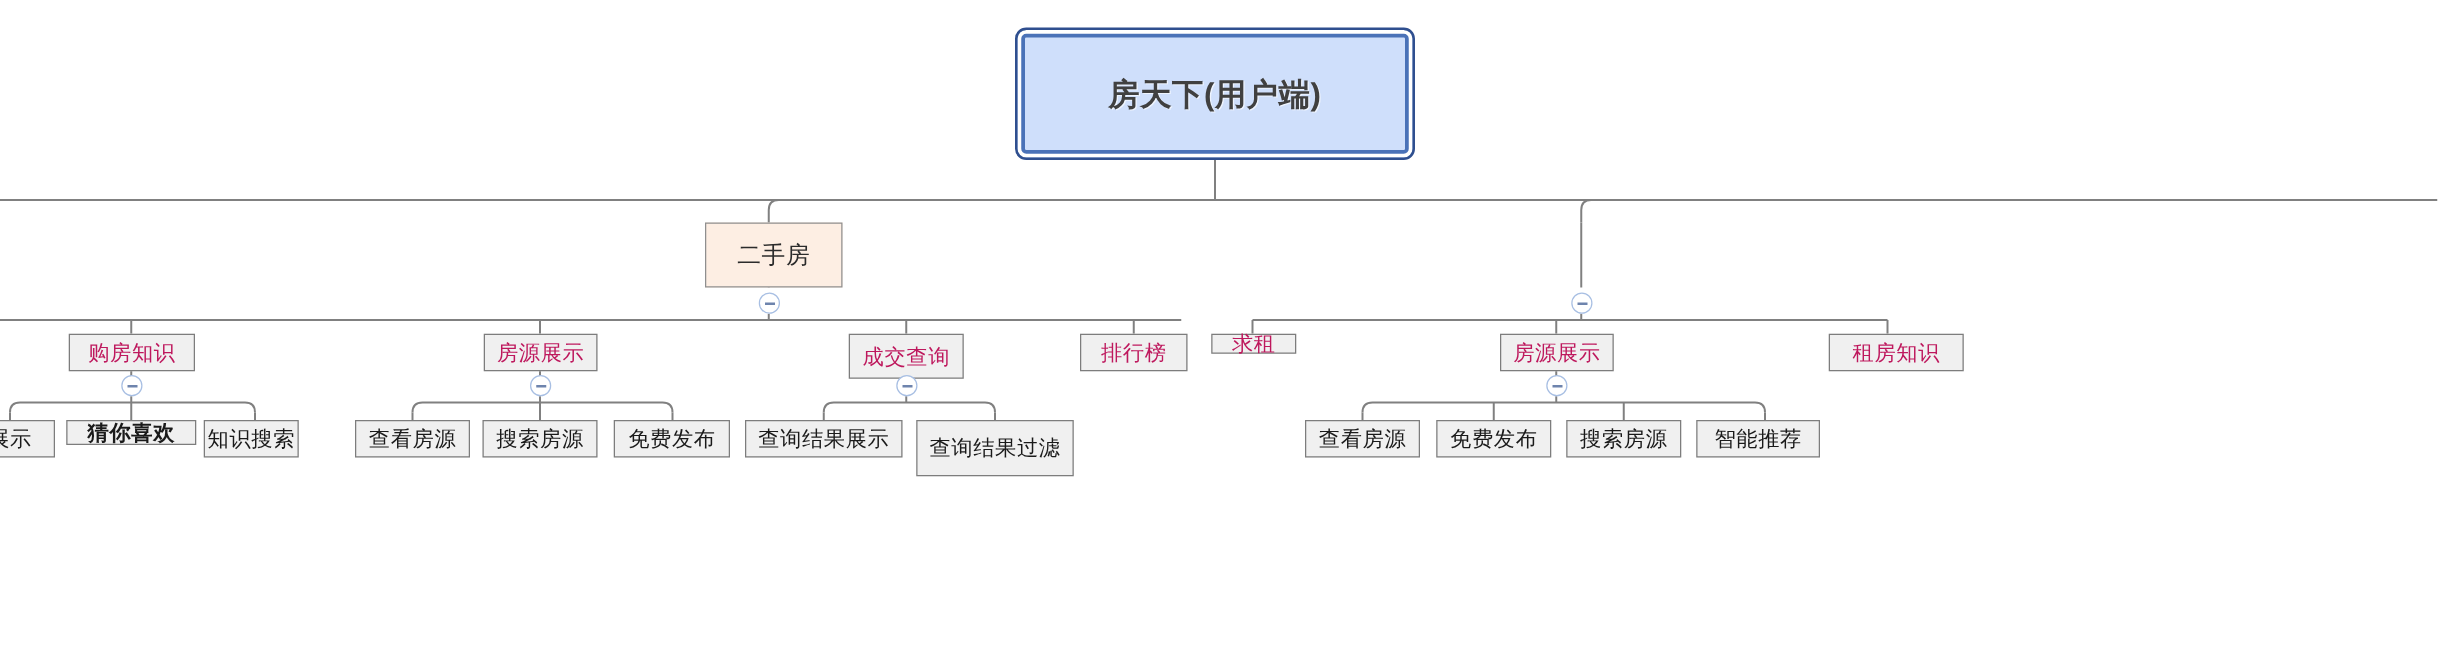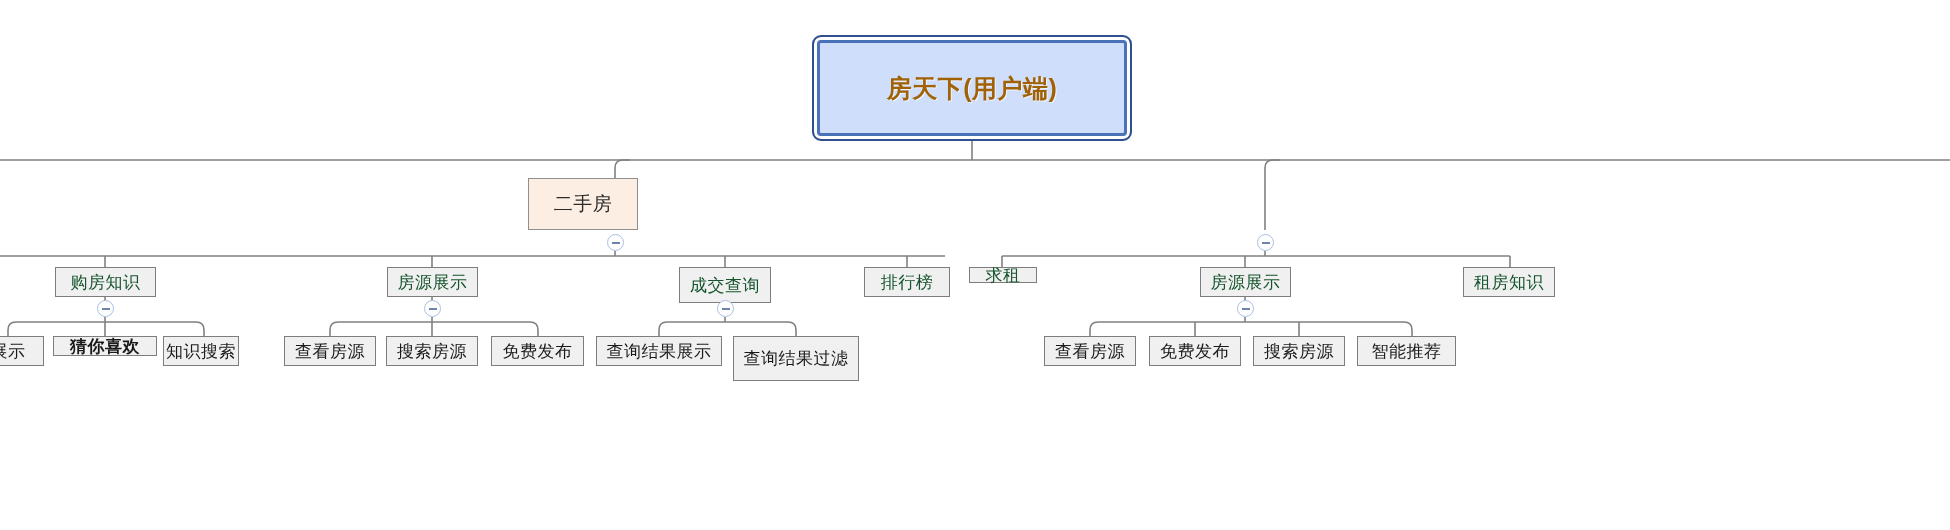--- a/index.html
+++ b/index.html
@@ -46,39 +46,38 @@
   }
 
   
   .node.root {
     background: #cfdffb;
     border: 2px solid #2f4f8f;
     border-radius: 9px;
     box-shadow: 0 0 0 3px #ffffff inset, 0 0 0 6px #4a72b8 inset;
     font-size: 25px;
     font-weight: bold;
-    color: #a16207;
+    color: #404040;
     text-shadow: 1px 1px 0 rgba(255,255,255,0.65);
-    margin-top: 13px;
   }
 
   
   .node.cat {
     background: #fdeee3;
     border: 1px solid #8f8f8f;
     font-size: 19px;
     color: #2b2b2b;
   }
 
   
   .node.sub {
     background: #f0f0f0;
     border: 1px solid #7d7d7d;
     font-size: 17px;
-    color: #14532d;
+    color: #be185d;
   }
   .node.leaf {
     background: #f0f0f0;
     border: 1px solid #7d7d7d;
     font-size: 17px;
     color: #1a1a1a;
   }
 
   
   .toggle {
@@ -162,21 +161,21 @@
       <path d="M 1299 322 L 1299 336"></path>
       <path d="M 1090 330 L 1090 336"></path>
       <path d="M 1412 330 L 1412 336"></path>
     </g>
   </svg>
 
   <div class="node root" style="left:812px; top:22px; width:320px; height:106px;">
     <span>房天下(用户端)</span>
   </div>
 
-  <div class="node cat" style="left:528px; top:178px; width:110px; height:52px;">
+  <div class="node cat" style="left:564px; top:178px; width:110px; height:52px;">
     <span>二手房</span>
   </div>
   <div class="toggle" style="left:607px; top:234px;">
     <span class="bar"></span>
   </div>
 
   <div class="toggle" style="left:1257px; top:234px;">
     <span class="bar"></span>
   </div>
 
@@ -209,21 +208,21 @@
     <span>求租</span>
   </div>
 
   <div class="node sub" style="left:1200px; top:267px; width:91px; height:30px;">
     <span>房源展示</span>
   </div>
   <div class="toggle" style="left:1237px; top:300px;">
     <span class="bar"></span>
   </div>
 
-  <div class="node sub" style="left:1463px; top:267px; width:92px; height:30px;">
+  <div class="node sub" style="left:1463px; top:267px; width:108px; height:30px;">
     <span>租房知识</span>
   </div>
 
   <div class="node leaf" style="left:-28px; top:336px; width:72px; height:30px;">
     <span>展示</span>
   </div>
   <div class="node leaf" style="left:53px; top:336px; width:104px; height:20px;font-weight:bold;">
     <span>猜你喜欢</span>
   </div>
   <div class="node leaf" style="left:163px; top:336px; width:76px; height:30px;">

